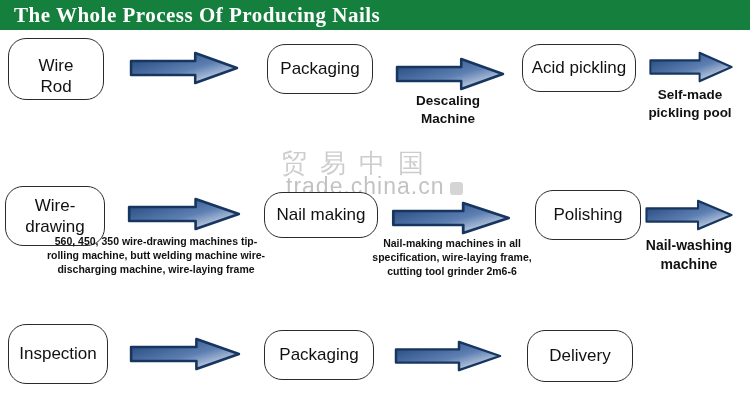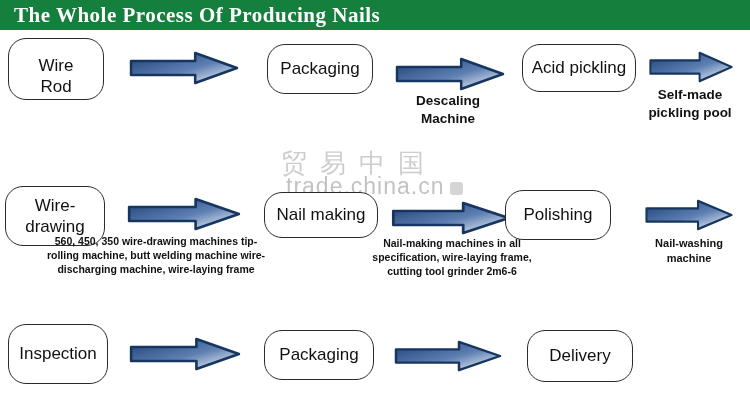--- a/index.html
+++ b/index.html
@@ -53,23 +53,23 @@
   #box-acid-pickling{left:522px;top:44px;width:114px;height:48px;}
   #arrow-3{left:648px;top:50px;width:86px;height:34px;}
   #cap-pickling-pool{left:633px;top:86px;width:114px;}
   
   #box-wire-drawing{left:5px;top:186px;width:100px;height:60px;}
   #arrow-4{left:126px;top:196px;width:116px;height:36px;}
   #cap-wire-drawing{left:40px;top:234px;width:232px;}
   #box-nail-making{left:264px;top:192px;width:114px;height:46px;}
   #arrow-5{left:390px;top:200px;width:122px;height:36px;}
   #cap-nail-making{left:366px;top:236px;width:172px;}
-  #box-polishing{left:505px;top:190px;width:106px;height:50px;}
+  #box-polishing{left:535px;top:190px;width:106px;height:50px;}
   #arrow-6{left:644px;top:198px;width:90px;height:34px;}
-  #cap-nail-washing{left:636px;top:236px;width:106px;font-size:11px;}
+  #cap-nail-washing{left:636px;top:236px;width:106px;font-size:14px;}
   
   #box-inspection{left:8px;top:324px;width:100px;height:60px;}
   #arrow-7{left:128px;top:336px;width:114px;height:36px;}
   #box-packaging{left:264px;top:330px;width:110px;height:50px;}
   #arrow-8{left:393px;top:339px;width:110px;height:34px;}
   #box-delivery{left:527px;top:330px;width:106px;height:52px;}
 </style>
 </head>
 <body>
 

